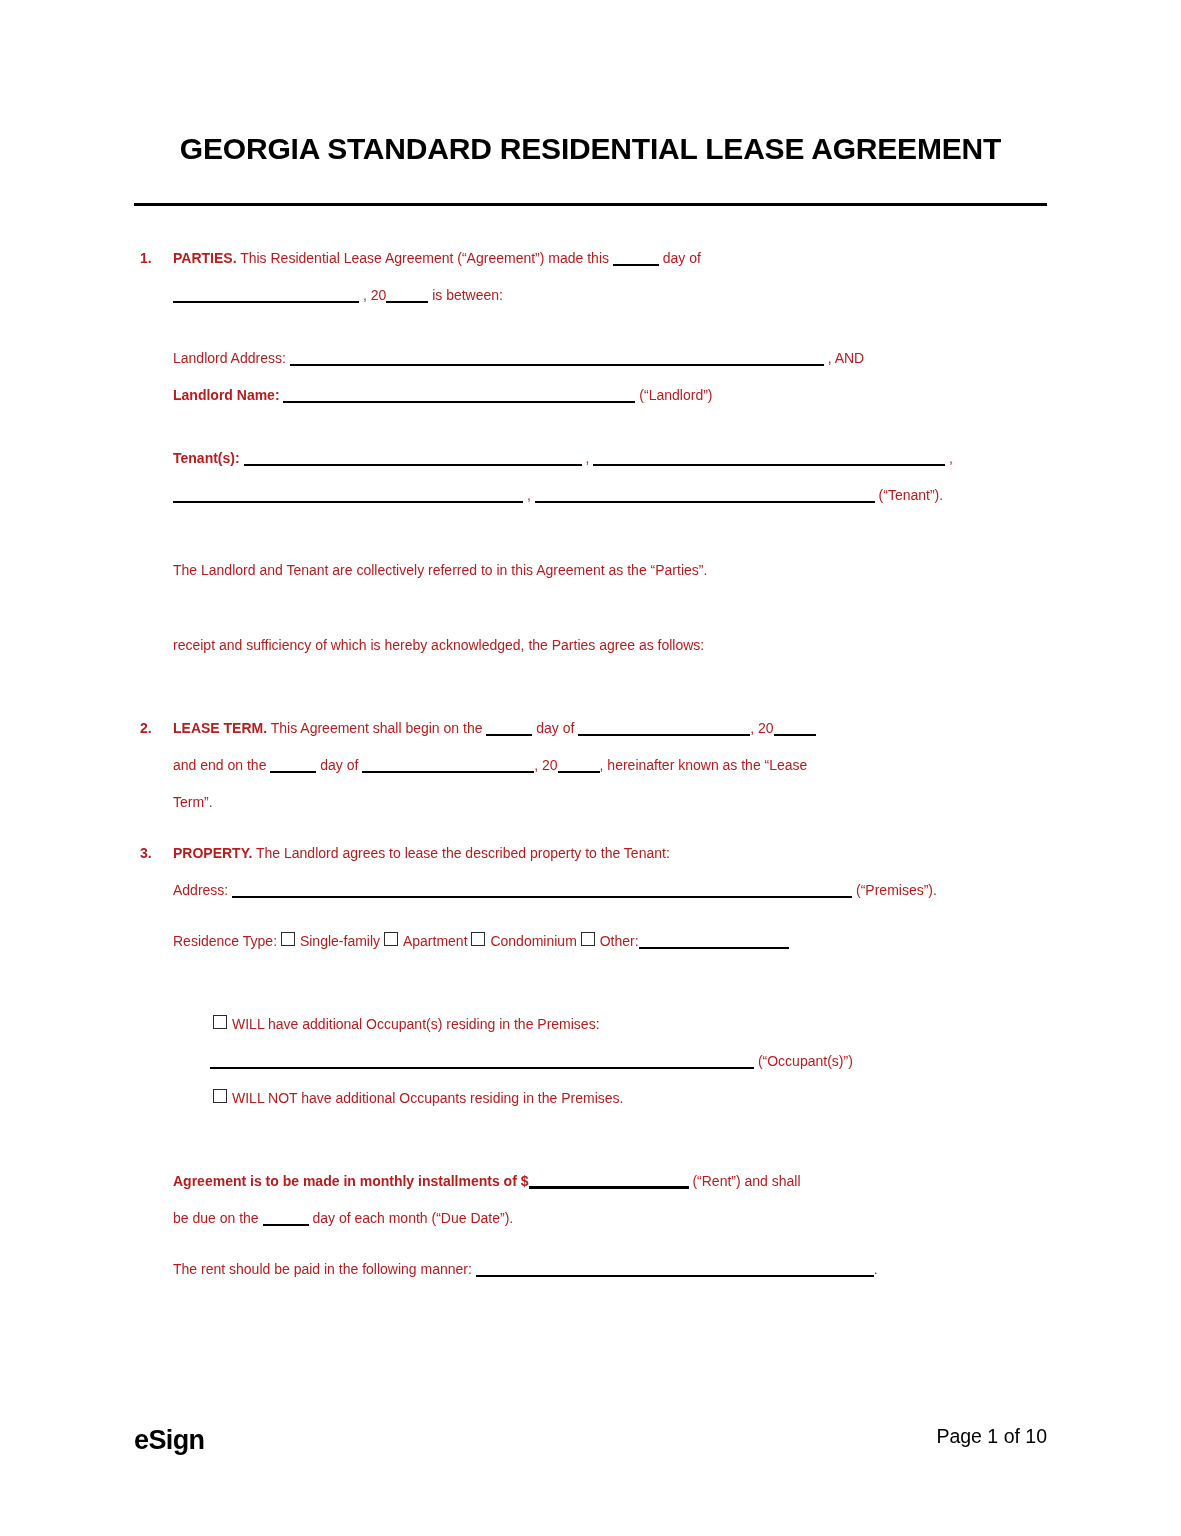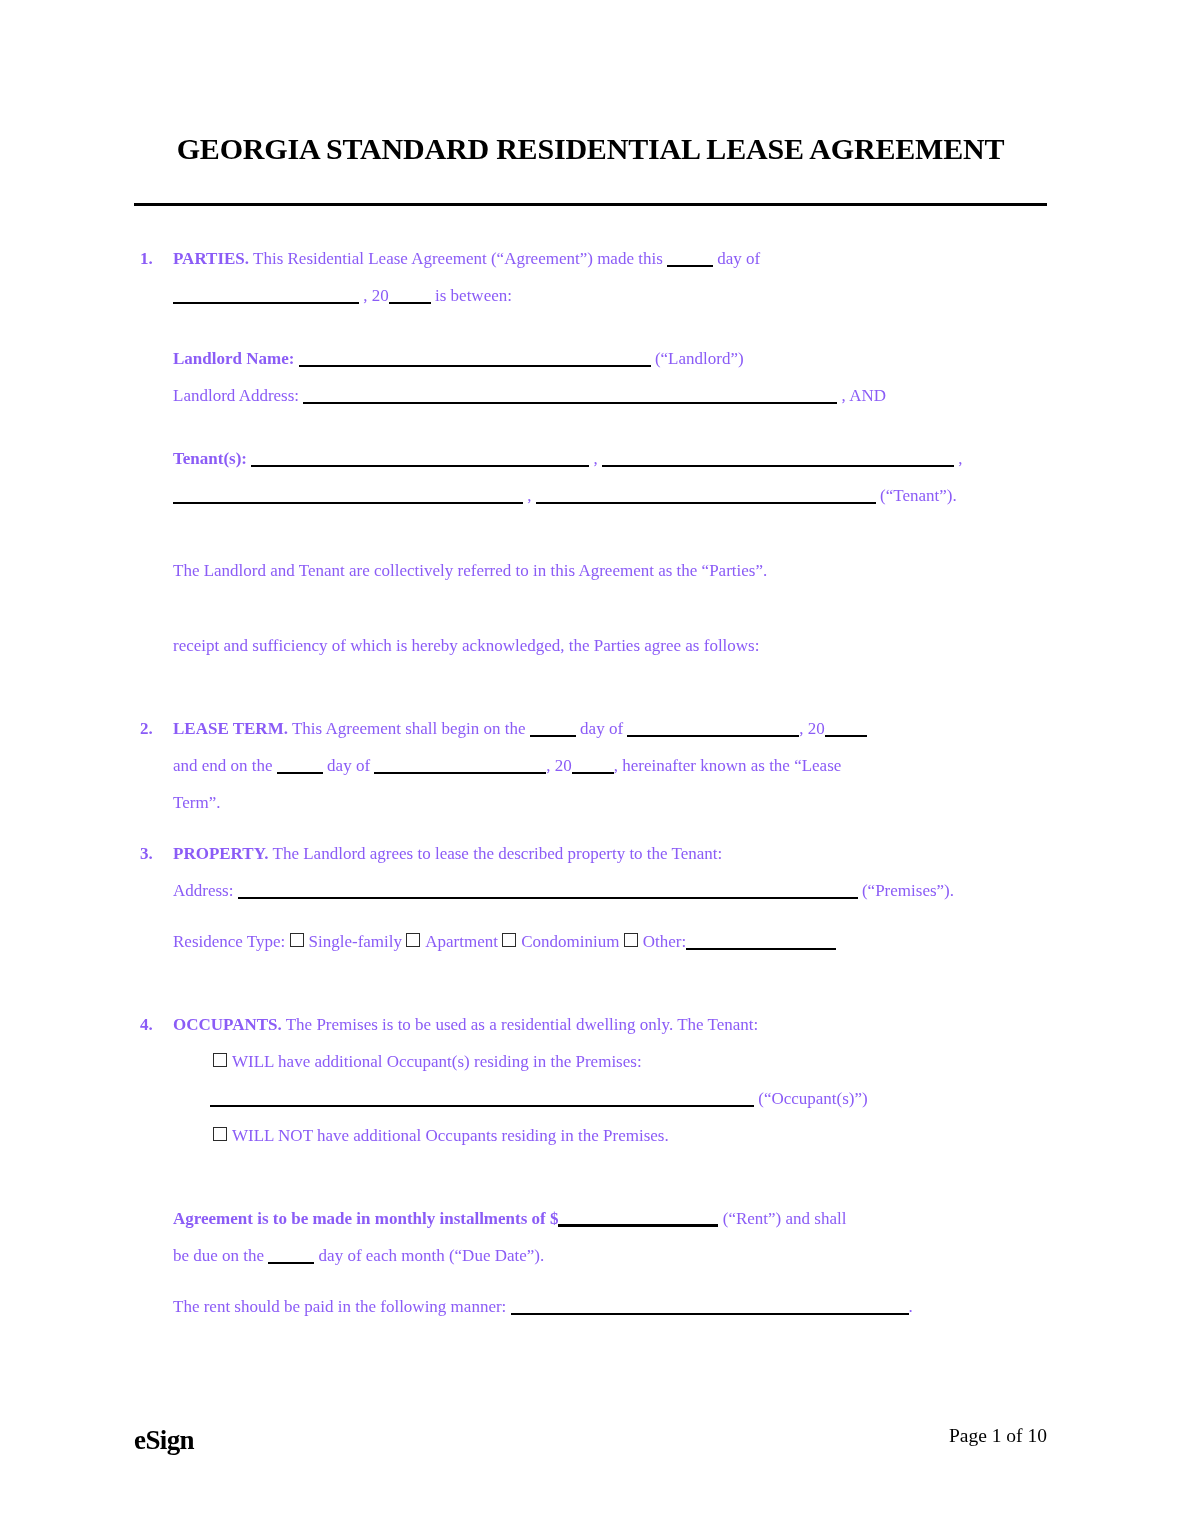--- a/index.html
+++ b/index.html
@@ -13,21 +13,20 @@
     color: #000000;
   }
   .page {
     position: relative;
     width: 1181px;
     height: 1536px;
     background: #ffffff;
     margin: 0 auto;
     overflow: hidden;
     box-sizing: border-box;
-    font-family: Liberation Serif, serif;
   }
 
   
   .doc-title {
     position: absolute;
     left: 134px;
     top: 131px;
     width: 913px;
     text-align: center;
     font-size: 30px;
@@ -51,23 +50,23 @@
     top: 240px;
     width: 1181px;
   }
   .clause {
     position: relative;
     margin: 0 0 0 0;
     padding: 0 0 0 0;
   }
   .clause-row {
     display: block;
-    font-size: 17px;
+    font-size: 14px;
     line-height: 37px;
-    color: #8b5cf6;
+    color: #b91c1c;
   }
   .num-line {
     position: relative;
     padding-left: 173px;
     text-indent: -33px;
     padding-right: 130px;
   }
   .num-line .num {
     font-weight: bold;
     display: inline-block;
@@ -169,28 +168,28 @@
       </div>
       <div class="clause-row indent-1">
         <span class="blank b-date"></span>
         <span>, 20</span><span class="blank b-yr"></span>
         <span>is between:</span>
       </div>
 
       <div class="gap-md"></div>
 
       <div class="clause-row indent-1">
+        <span>Landlord Address:</span>
+        <span class="blank b-addr"></span>
+        <span>, AND</span>
+      </div>
+      <div class="clause-row indent-1">
         <b>Landlord Name:</b>
         <span class="blank b-name"></span>
         <span>(“Landlord”)</span>
-      </div>
-      <div class="clause-row indent-1">
-        <span>Landlord Address:</span>
-        <span class="blank b-addr"></span>
-        <span>, AND</span>
       </div>
 
       <div class="gap-md"></div>
 
       <div class="clause-row indent-1">
         <b>Tenant(s):</b>
         <span class="blank b-tenant"></span>
         <span>,</span>
         <span class="blank b-tenant2"></span>
         <span>,</span>
@@ -250,24 +249,20 @@
         <span class="cbox"></span><span>Single-family</span>
         <span class="cbox"></span><span>Apartment</span>
         <span class="cbox"></span><span>Condominium</span>
         <span class="cbox"></span><span>Other:</span><span class="blank b-other"></span>
       </div>
     </div>
 
     <div class="gap-xl"></div>
 
     <div class="clause">
-      <div class="clause-row num-line">
-        <span class="num">4.</span><b>OCCUPANTS.</b>
-        <span>The Premises is to be used as a residential dwelling only. The Tenant:</span>
-      </div>
       <div class="clause-row indent-2">
         <span class="cbox"></span><span>WILL have additional Occupant(s) residing in the Premises:</span>
       </div>
       <div class="clause-row indent-2b">
         <span class="blank b-occ"></span>
         <span>(“Occupant(s)”)</span>
       </div>
       <div class="clause-row indent-2">
         <span class="cbox"></span><span>WILL NOT have additional Occupants residing in the Premises.</span>
       </div>

